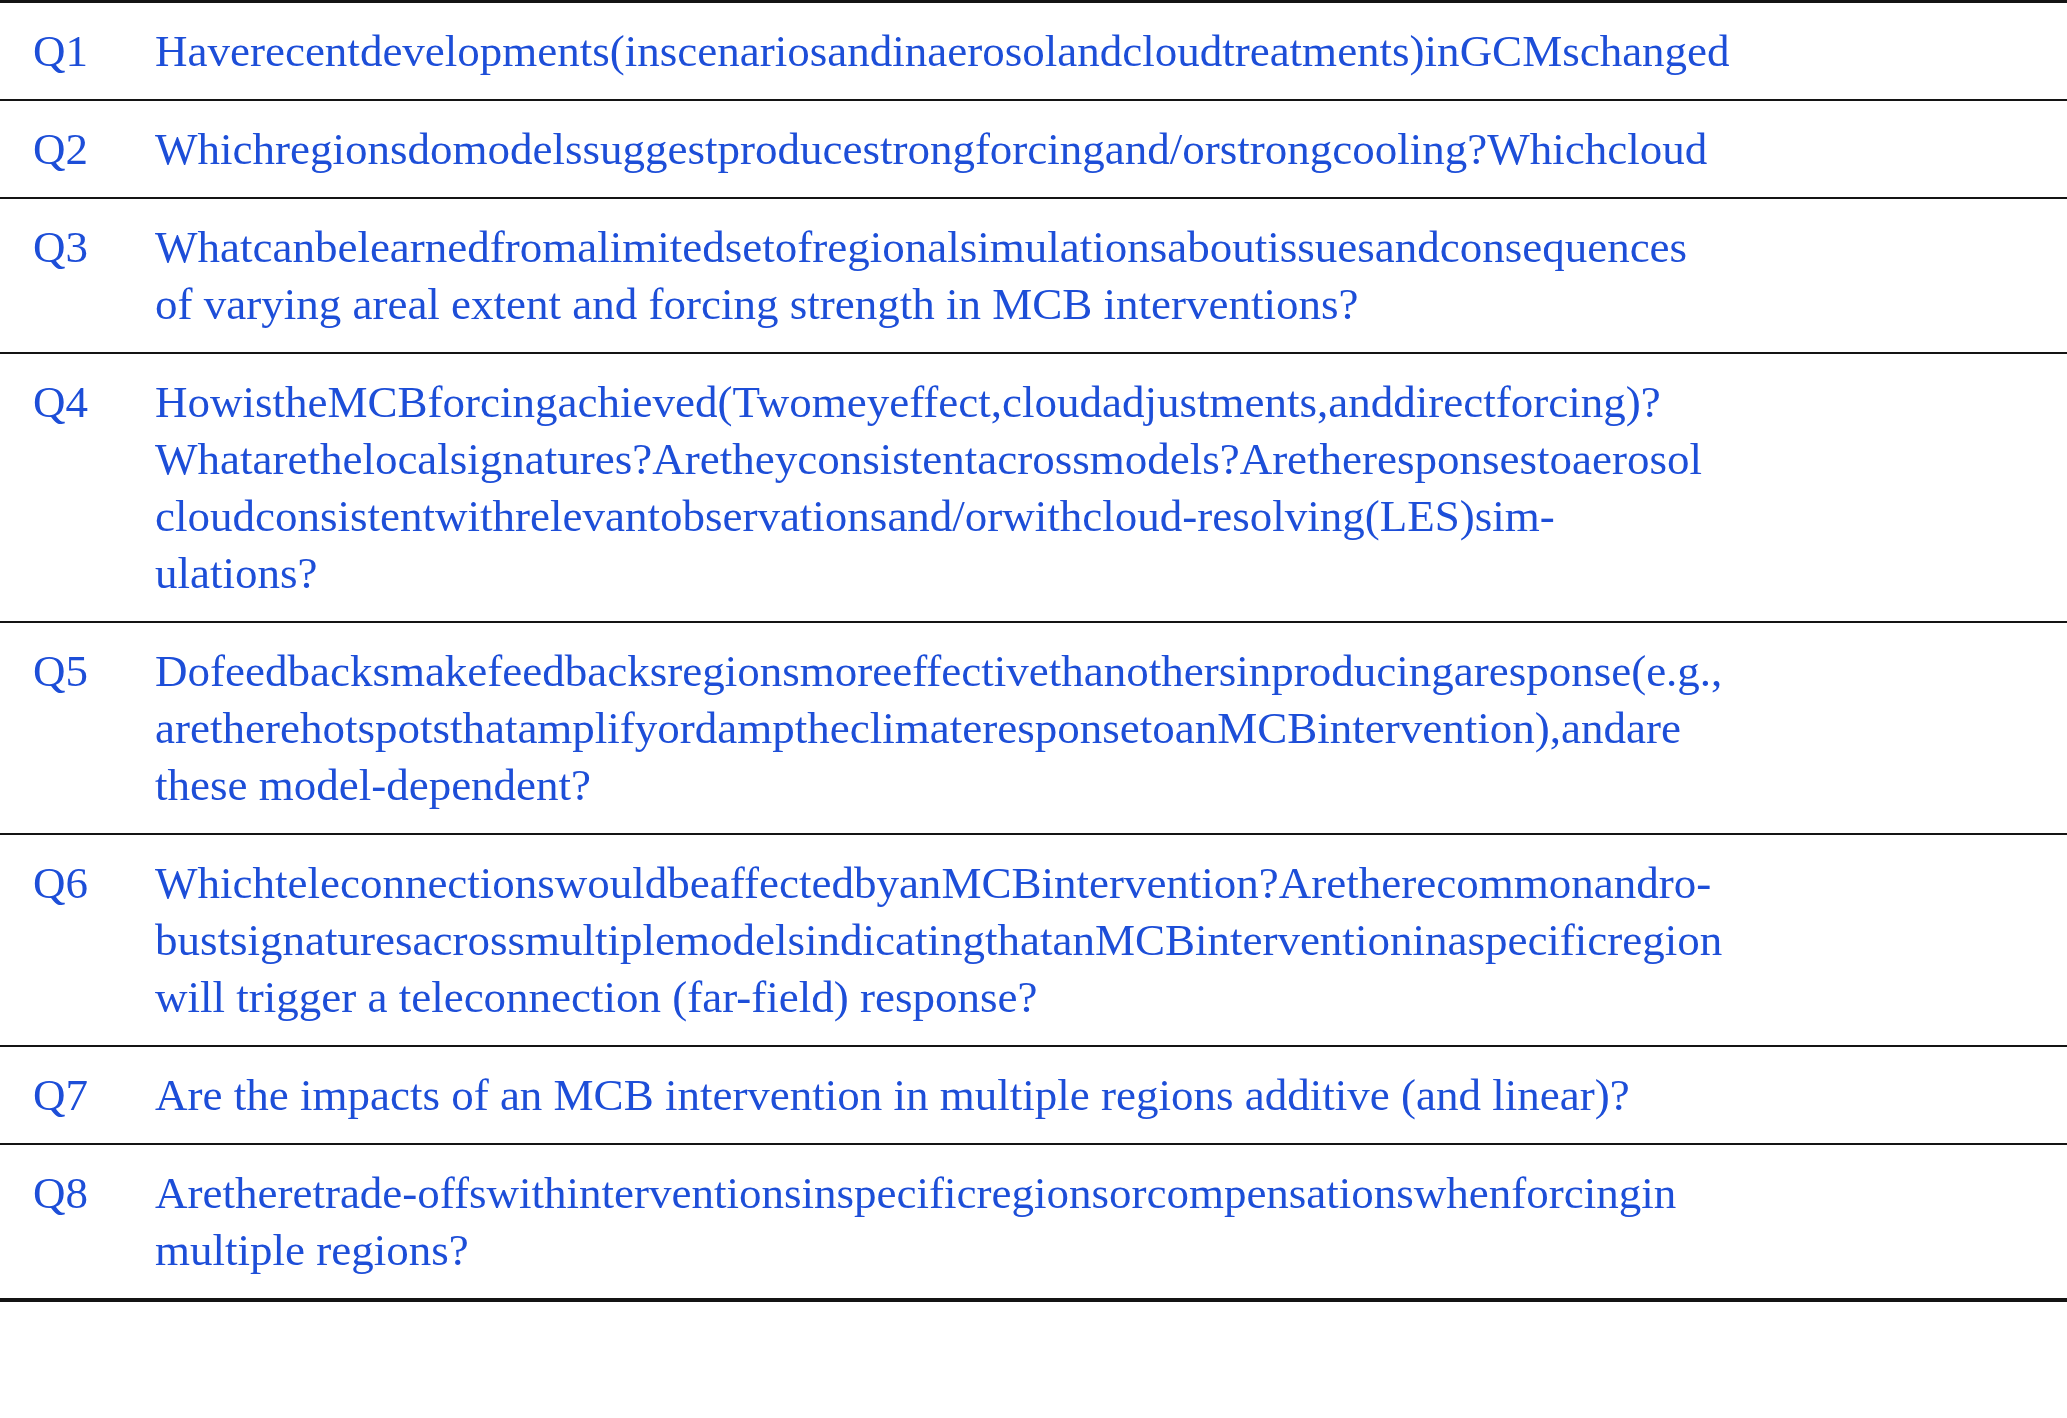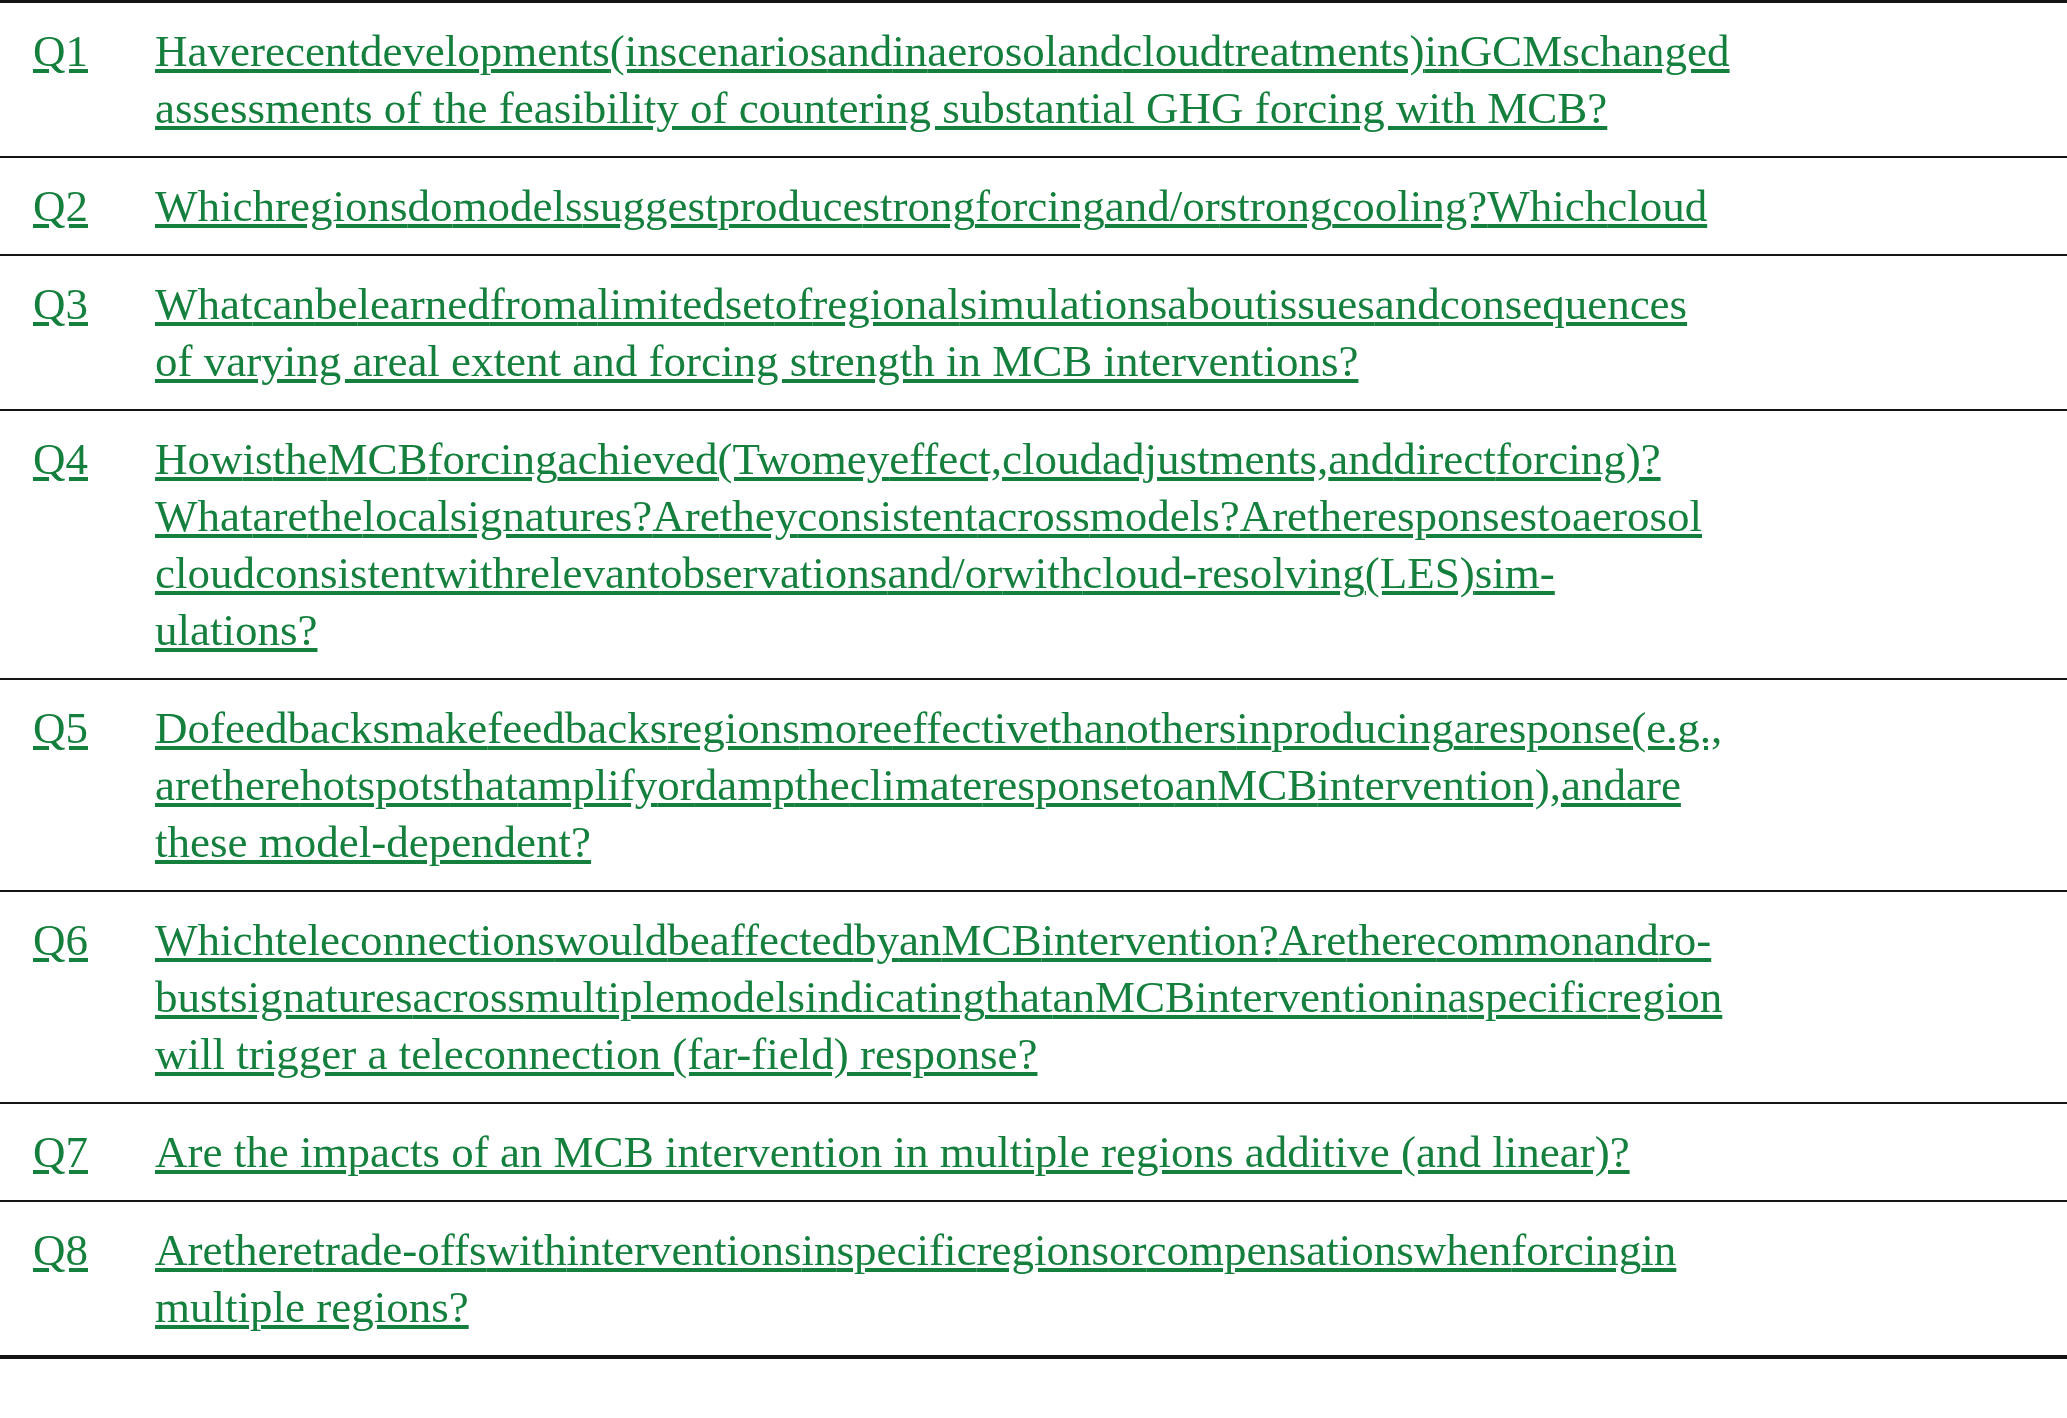--- a/index.html
+++ b/index.html
@@ -10,23 +10,22 @@
   body {
     width: 2067px;
   }
   .questions-table {
     width: 2067px;
     box-sizing: border-box;
     border-top: 3px solid #141414;
     border-bottom: 4px solid #141414;
     font-family: "Liberation Serif", "DejaVu Serif", serif;
     font-size: 45px;
-    color: #15803d;
+    color: #1d4ed8;
     background: #ffffff;
-    text-decoration: underline;
   }
   .row {
     display: grid;
     grid-template-columns: 122px 1fr;
     padding: 20px 22px 19px 33px;
     box-sizing: border-box;
   }
   .row:not(:last-child) {
     border-bottom: 2px solid #141414;
   }
@@ -65,21 +64,20 @@
           <span>and</span>
           <span>in</span>
           <span>aerosol</span>
           <span>and</span>
           <span>cloud</span>
           <span>treatments)</span>
           <span>in</span>
           <span>GCMs</span>
           <span>changed</span>
         </div>
-        <div class="line last">assessments of the feasibility of countering substantial GHG forcing with MCB?</div>
       </div>
   </div>
     <div class="row">
     <div class="qlabel">Q2</div>
     <div class="qtext">
         <div class="line just">
           <span>Which</span>
           <span>regions</span>
           <span>do</span>
           <span>models</span>

